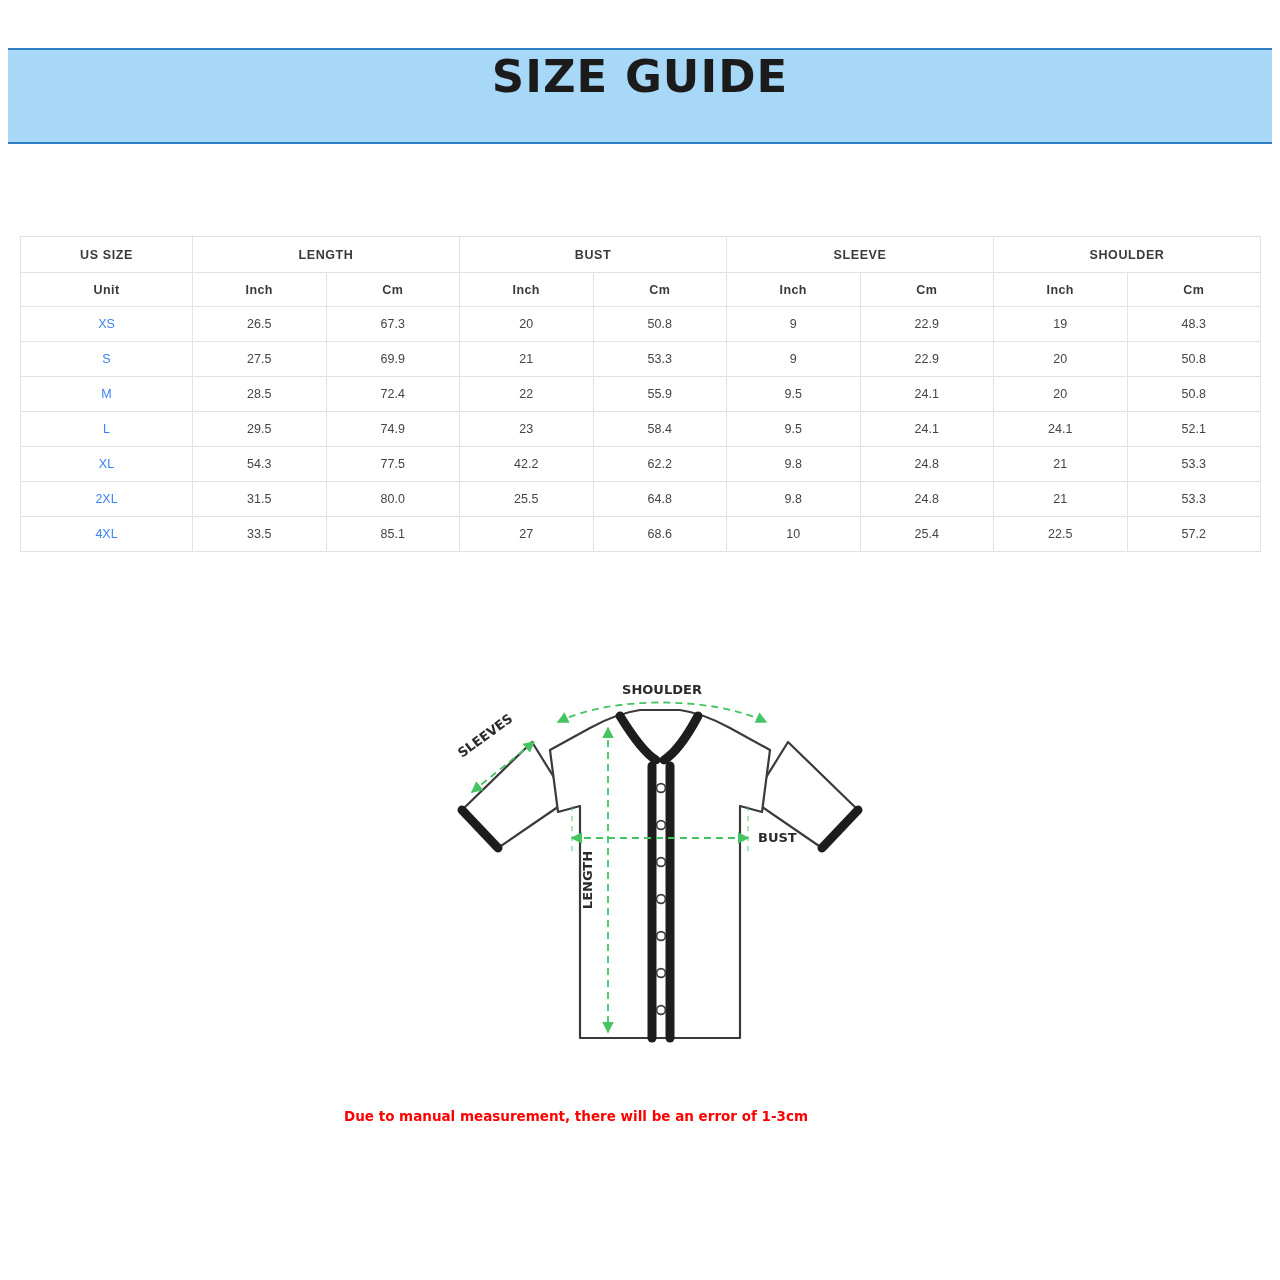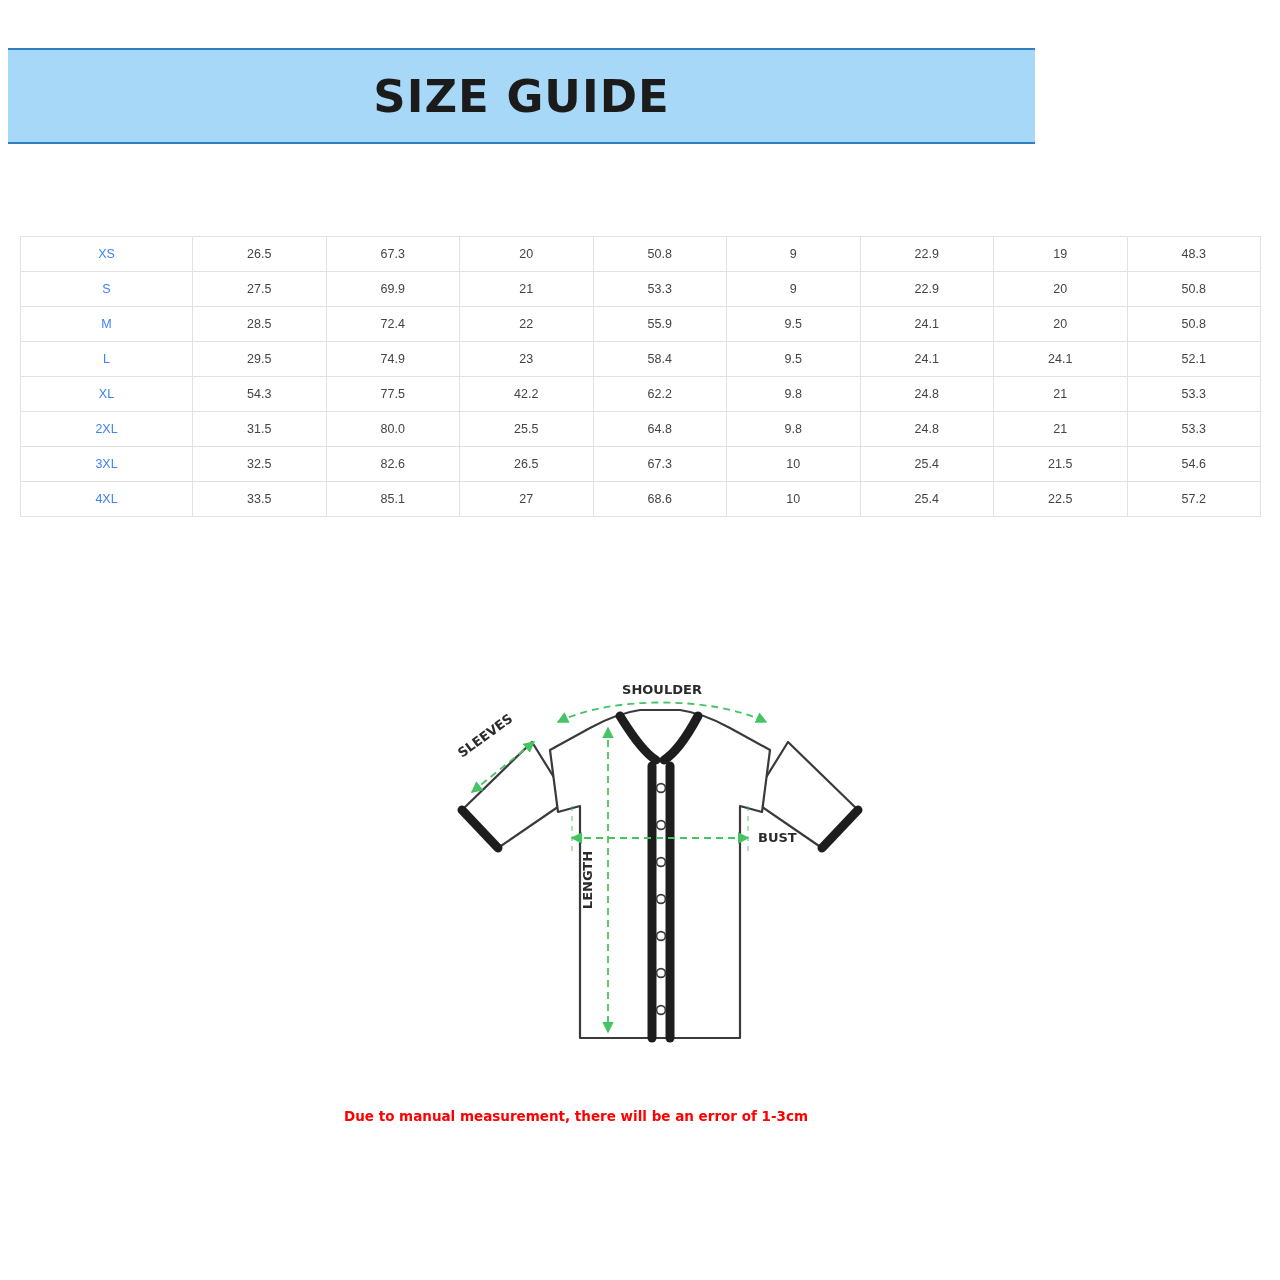--- a/index.html
+++ b/index.html
@@ -14,27 +14,27 @@
     color: #333333;
     position: relative;
     overflow: hidden;
   }
 
   
   .banner {
     position: absolute;
     left: 8px;
     top: 48px;
-    width: 1027px;
+    width: 1264px;
     height: 96px;
     background: #a8d8f8;
     border-top: 2px solid #2f7fc1;
     border-bottom: 2px solid #2f7fc1;
     display: flex;
-    align-items: center;
+    align-items: flex-start;
     justify-content: center;
     box-sizing: border-box;
   }
   .banner-title {
     font-size: 45px;
     font-weight: bold;
     letter-spacing: 1px;
     color: #1b1b1b;
     font-family: "DejaVu Sans", sans-serif;
   }
@@ -121,20 +121,38 @@
       <col class="c-data">
         <col class="c-data">
       <col class="c-data">
         <col class="c-data">
       <col class="c-data">
         <col class="c-data">
       <col class="c-data">
         <col class="c-data">
     </colgroup>
     <thead>
+      <tr class="group-row">
+        <th>US SIZE</th>
+        <th colspan="2">LENGTH</th>
+        <th colspan="2">BUST</th>
+        <th colspan="2">SLEEVE</th>
+        <th colspan="2">SHOULDER</th>
+      </tr>
+      <tr class="unit-row">
+        <th>Unit</th>
+        <th>Inch</th>
+        <th>Cm</th>
+        <th>Inch</th>
+        <th>Cm</th>
+        <th>Inch</th>
+        <th>Cm</th>
+        <th>Inch</th>
+        <th>Cm</th>
+      </tr>
     </thead>
     <tbody>
       <tr>
         <td class="size-cell">XS</td>
         <td>26.5</td>
         <td>67.3</td>
         <td>20</td>
         <td>50.8</td>
         <td>9</td>
         <td>22.9</td>
@@ -190,31 +208,20 @@
         <td>31.5</td>
         <td>80.0</td>
         <td>25.5</td>
         <td>64.8</td>
         <td>9.8</td>
         <td>24.8</td>
         <td>21</td>
         <td>53.3</td>
       </tr>
       <tr>
-        <td class="size-cell">3XL</td>
-        <td>32.5</td>
-        <td>82.6</td>
-        <td>26.5</td>
-        <td>67.3</td>
-        <td>10</td>
-        <td>25.4</td>
-        <td>21.5</td>
-        <td>54.6</td>
-      </tr>
-      <tr>
         <td class="size-cell">4XL</td>
         <td>33.5</td>
         <td>85.1</td>
         <td>27</td>
         <td>68.6</td>
         <td>10</td>
         <td>25.4</td>
         <td>22.5</td>
         <td>57.2</td>
       </tr>

